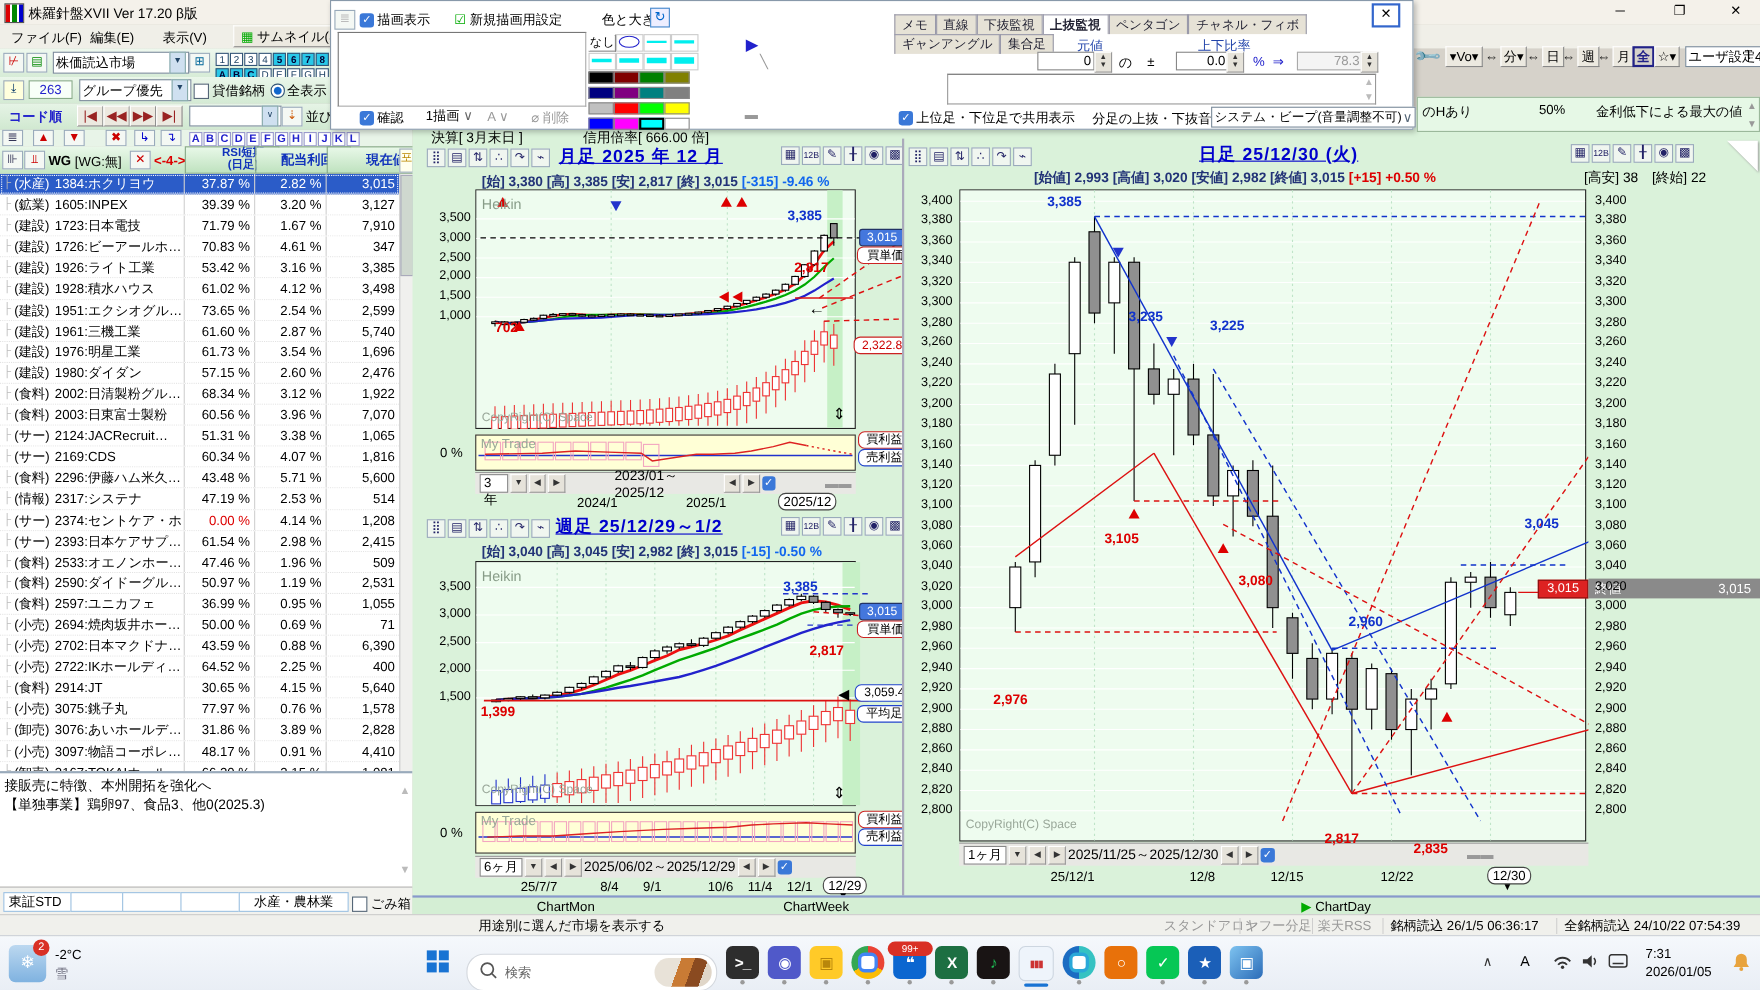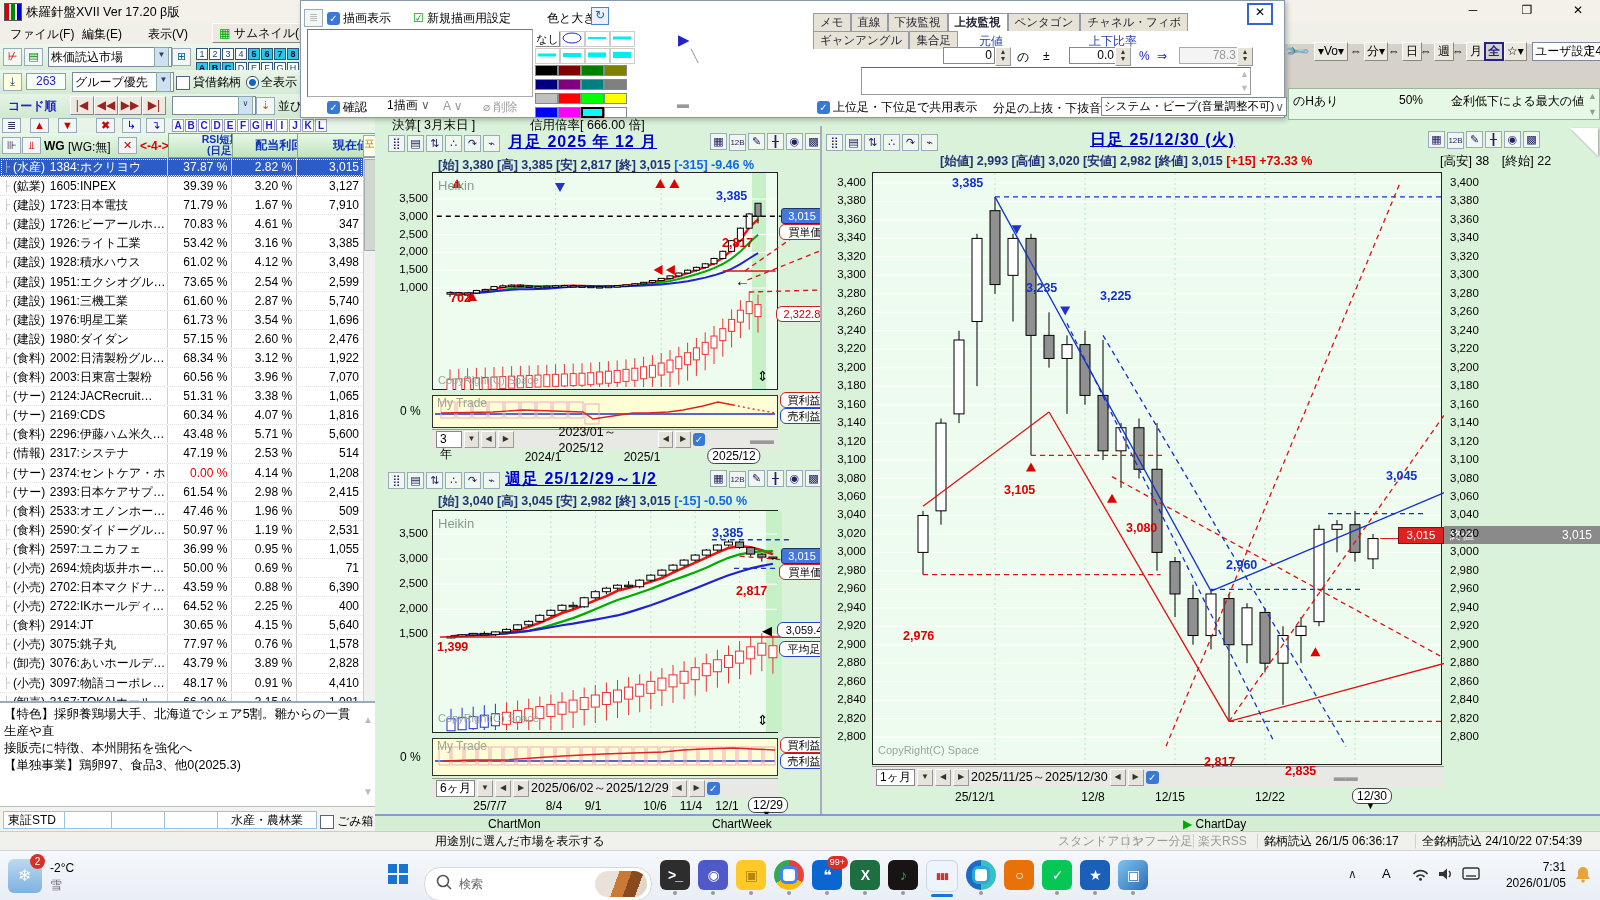--- a/index.html
+++ b/index.html
@@ -343,21 +343,21 @@
         <span class="cat">(小売)</span>
         <span class="nm">3075:銚子丸</span>
         <span class="num r1">77.97 %</span>
         <span class="num r2">0.76 %</span>
         <span class="num r3">1,578</span>
       </div>
       <div class="lrow">
         <span class="tree">├</span>
         <span class="cat">(卸売)</span>
         <span class="nm">3076:あいホールデ…</span>
-        <span class="num r1">43.79 %</span>
+        <span class="num r1">31.86 %</span>
         <span class="num r2">3.89 %</span>
         <span class="num r3">2,828</span>
       </div>
       <div class="lrow">
         <span class="tree">├</span>
         <span class="cat">(小売)</span>
         <span class="nm">3097:物語コーポレ…</span>
         <span class="num r1">48.17 %</span>
         <span class="num r2">0.91 %</span>
         <span class="num r3">4,410</span>
@@ -369,21 +369,20 @@
         <span class="num r1">66.20 %</span>
         <span class="num r2">3.15 %</span>
         <span class="num r3">1,081</span>
       </div>
     </div>
   <div class="abs" style="left:363px;top:158px;width:12px;height:543px;background:#f0f0ee;border-left:1px solid #ccc;">
     <div style="width:10px;height:90px;background:#cfd8cf;border:1px solid #aab;margin:1px 0 0 0;"></div>
   </div>
 
   <div class="abs" style="left:0;top:701px;width:375px;height:105px;background:#fff;border-top:2px solid #9ab;font-size:12.5px;line-height:17px;padding:3px 14px 0 4px;box-sizing:border-box;">
-    <div>【特色】採卵養鶏場大手、北海道でシェア5割。雛からの一貫生産や直</div>
     <div>接販売に特徴、本州開拓を強化へ</div>
     <div>【単独事業】鶏卵97、食品3、他0(2025.3)</div>
     <span class="abs" style="right:2px;top:8px;color:#bbb;font-size:10px;">▲</span>
     <span class="abs" style="right:2px;bottom:6px;color:#bbb;font-size:10px;">▼</span>
   </div>
 
   <div class="abs" style="left:0;top:806px;width:375px;height:25px;background:#f2f2ee;border-top:1px solid #bbb;">
     <span class="cell abs" style="left:3px;top:4px;width:56px;">東証STD</span>
     <span class="cell abs" style="left:64px;top:4px;width:42px;"></span>
     <span class="cell abs" style="left:111px;top:4px;width:48px;"></span>
@@ -840,21 +839,21 @@
   <span class="xtick" style="left:691px;top:799px;">11/4</span>
   <span class="xtick" style="left:727px;top:799px;">12/1</span>
   <span class="xtick xtickbox" style="left:768px;top:797px;">12/29</span>
   <span class="abs" style="left:762px;top:809px;font-size:9px;">▼</span>
 
   <div class="abs" style="left:820px;top:126px;width:737px;height:694px;background:#daf2da;border-left:2px solid #aab;"></div>
   <span class="abs" id="dy-icons" style="left:826px;top:134px;"><span style="display: inline-block; min-width: 15px; height: 15px; font-size: 11px; line-height: 15px; text-align: center; color: rgb(34, 34, 102); border: 1px solid rgb(153, 170, 187); background: rgb(240, 246, 240); margin-right: 2px;">⣿</span><span style="display: inline-block; min-width: 15px; height: 15px; font-size: 11px; line-height: 15px; text-align: center; color: rgb(34, 34, 102); border: 1px solid rgb(153, 170, 187); background: rgb(240, 246, 240); margin-right: 2px;">▤</span><span style="display: inline-block; min-width: 15px; height: 15px; font-size: 11px; line-height: 15px; text-align: center; color: rgb(34, 34, 102); border: 1px solid rgb(153, 170, 187); background: rgb(240, 246, 240); margin-right: 2px;">⇅</span><span style="display: inline-block; min-width: 15px; height: 15px; font-size: 11px; line-height: 15px; text-align: center; color: rgb(34, 34, 102); border: 1px solid rgb(153, 170, 187); background: rgb(240, 246, 240); margin-right: 2px;">∴</span><span style="display: inline-block; min-width: 15px; height: 15px; font-size: 11px; line-height: 15px; text-align: center; color: rgb(34, 34, 102); border: 1px solid rgb(153, 170, 187); background: rgb(240, 246, 240); margin-right: 2px;">↷</span><span style="display: inline-block; min-width: 15px; height: 15px; font-size: 11px; line-height: 15px; text-align: center; color: rgb(34, 34, 102); border: 1px solid rgb(153, 170, 187); background: rgb(240, 246, 240); margin-right: 2px;">⌁</span></span>
   <span class="abs ctitle" style="left:1090px;top:130px;">日足 25/12/30 (火)</span>
   <span class="abs" id="dy-icons2" style="left:1428px;top:131px;"><span style="display: inline-block; min-width: 15px; height: 15px; font-size: 11px; line-height: 15px; text-align: center; color: rgb(34, 34, 102); border: 1px solid rgb(153, 170, 187); background: rgb(240, 246, 240); margin-right: 2px;">▦</span><span style="display: inline-block; min-width: 15px; height: 15px; font-size: 8px; line-height: 15px; text-align: center; color: rgb(34, 34, 102); border: 1px solid rgb(153, 170, 187); background: rgb(240, 246, 240); margin-right: 2px;">12B</span><span style="display: inline-block; min-width: 15px; height: 15px; font-size: 11px; line-height: 15px; text-align: center; color: rgb(34, 34, 102); border: 1px solid rgb(153, 170, 187); background: rgb(240, 246, 240); margin-right: 2px;">✎</span><span style="display: inline-block; min-width: 15px; height: 15px; font-size: 11px; line-height: 15px; text-align: center; color: rgb(34, 34, 102); border: 1px solid rgb(153, 170, 187); background: rgb(240, 246, 240); margin-right: 2px;">╂</span><span style="display: inline-block; min-width: 15px; height: 15px; font-size: 11px; line-height: 15px; text-align: center; color: rgb(34, 34, 102); border: 1px solid rgb(153, 170, 187); background: rgb(240, 246, 240); margin-right: 2px;">◉</span><span style="display: inline-block; min-width: 15px; height: 15px; font-size: 11px; line-height: 15px; text-align: center; color: rgb(34, 34, 102); border: 1px solid rgb(153, 170, 187); background: rgb(240, 246, 240); margin-right: 2px;">▩</span></span>
   <span class="abs ohlc" style="left:1440px;top:153px;color:#000;font-weight:normal;">[高安] 38　[終始] 22</span>
-  <span class="abs ohlc" style="left:940px;top:153px;"><span>[始値] 2,993  [高値] 3,020  [安値] 2,982  [終値] 3,015</span>  <span style="color:#dd0000">[+15] +73.33 %</span></span>
+  <span class="abs ohlc" style="left:940px;top:153px;"><span>[始値] 2,993  [高値] 3,020  [安値] 2,982  [終値] 3,015</span>  <span style="color:#dd0000">[+15] +0.50 %</span></span>
   <svg class="abs" id="daily" style="left:872px;top:172px;" width="572" height="594">
       <rect x="0.5" y="0.5" width="569" height="592" fill="#eefcef" stroke="#222"></rect>
       <line x1="1" y1="11" x2="569" y2="11" stroke="#ffffff"></line>
       <line x1="1" y1="29.47" x2="569" y2="29.47" stroke="#ffffff"></line>
       <line x1="1" y1="47.94" x2="569" y2="47.94" stroke="#ffffff"></line>
       <line x1="1" y1="66.41" x2="569" y2="66.41" stroke="#ffffff"></line>
       <line x1="1" y1="84.88" x2="569" y2="84.88" stroke="#ffffff"></line>
       <line x1="1" y1="103.35" x2="569" y2="103.35" stroke="#ffffff"></line>
       <line x1="1" y1="121.82" x2="569" y2="121.82" stroke="#ffffff"></line>
       <line x1="1" y1="140.29" x2="569" y2="140.29" stroke="#ffffff"></line>
@@ -1143,21 +1142,21 @@
           <span style="color: rgb(184, 134, 11); font-weight: bold; font-size: 14px; letter-spacing: -1px;">▣</span>
           <span class="tbdot"></span>
         </div>
         <div class="tbicon" style="background: conic-gradient(rgb(234, 67, 53) 0deg, rgb(234, 67, 53) 33%, rgb(251, 188, 5) 33%, rgb(251, 188, 5) 66%, rgb(52, 168, 83) 66%); border-radius: 15px;">
           <span style="width: 12px; height: 12px; border-radius: 6px; background: rgb(255, 255, 255); border: 3px solid rgb(66, 133, 244);"></span>
           <span class="tbdot"></span>
         </div>
         <div class="tbicon" style="background: rgb(11, 102, 208);">
           <span style="color: rgb(255, 255, 255); font-weight: bold; font-size: 14px; letter-spacing: -1px;">❝</span>
           <span class="tbdot"></span>
-          <span style="position: absolute; top: -4px; right: -6px; background: rgb(217, 48, 37); color: rgb(255, 255, 255); font-size: 9px; border-radius: 7px; padding: 0px 3px; line-height: 13px;">99+</span>
+          <span style="position: absolute; top: -4px; right: -6px; background: rgb(217, 48, 37); color: rgb(255, 255, 255); font-size: 9px; border-radius: 7px; padding: 0px 13px; line-height: 13px;">99+</span>
         </div>
         <div class="tbicon" style="background: rgb(29, 111, 66);">
           <span style="color: rgb(255, 255, 255); font-weight: bold; font-size: 14px; letter-spacing: -1px;">X</span>
           <span class="tbdot"></span>
         </div>
         <div class="tbicon" style="background: rgb(25, 20, 20);">
           <span style="color: rgb(29, 185, 84); font-weight: bold; font-size: 14px; letter-spacing: -1px;">♪</span>
           <span class="tbdot"></span>
         </div>
         <div class="tbicon" style="background: rgb(238, 244, 251); border: 1px solid rgb(205, 214, 224);">
@@ -1193,21 +1192,21 @@
           <circle cx="8.5" cy="11.3" r="1.5" fill="#333"></circle>
         </svg></span>
     <span class="abs" style="left:1438px;top:16px;"><svg width="16" height="14">
           <polygon points="1,5 5,5 9,1.5 9,12.5 5,9 1,9" fill="#333"></polygon>
           <path d="M11,4 a4.5,4.5 0 0 1 0,6" fill="none" stroke="#333" stroke-width="1.4"></path>
         </svg></span>
     <span class="abs" style="left:1462px;top:16px;"><svg width="18" height="13">
           <rect x="1" y="1" width="16" height="11" rx="2" fill="none" stroke="#333" stroke-width="1.4"></rect>
           <line x1="4" y1="9" x2="14" y2="9" stroke="#333" stroke-width="1.4"></line>
         </svg></span>
-    <div class="abs" style="left:1496px;top:8px;width:70px;text-align:right;font-size:12px;line-height:16px;">
+    <div class="abs" style="left:1496px;top:8px;width:70px;font-size:12px;line-height:16px;">
       <div>7:31</div>
       <div>2026/01/05</div>
     </div>
     <span class="abs" style="left:1574px;top:14px;"><svg width="18" height="18">
           <path d="M9,2 a5,5 0 0 1 5,5 v4 l2,3 H2 l2,-3 v-4 a5,5 0 0 1 5,-5" fill="#e8a33d"></path>
           <circle cx="9" cy="16" r="1.8" fill="#e8a33d"></circle>
         </svg></span>
   </div>
 
 <div class="ytick" style="left: 386px; top: 192px; width: 42px; text-align: right;">3,500</div>

